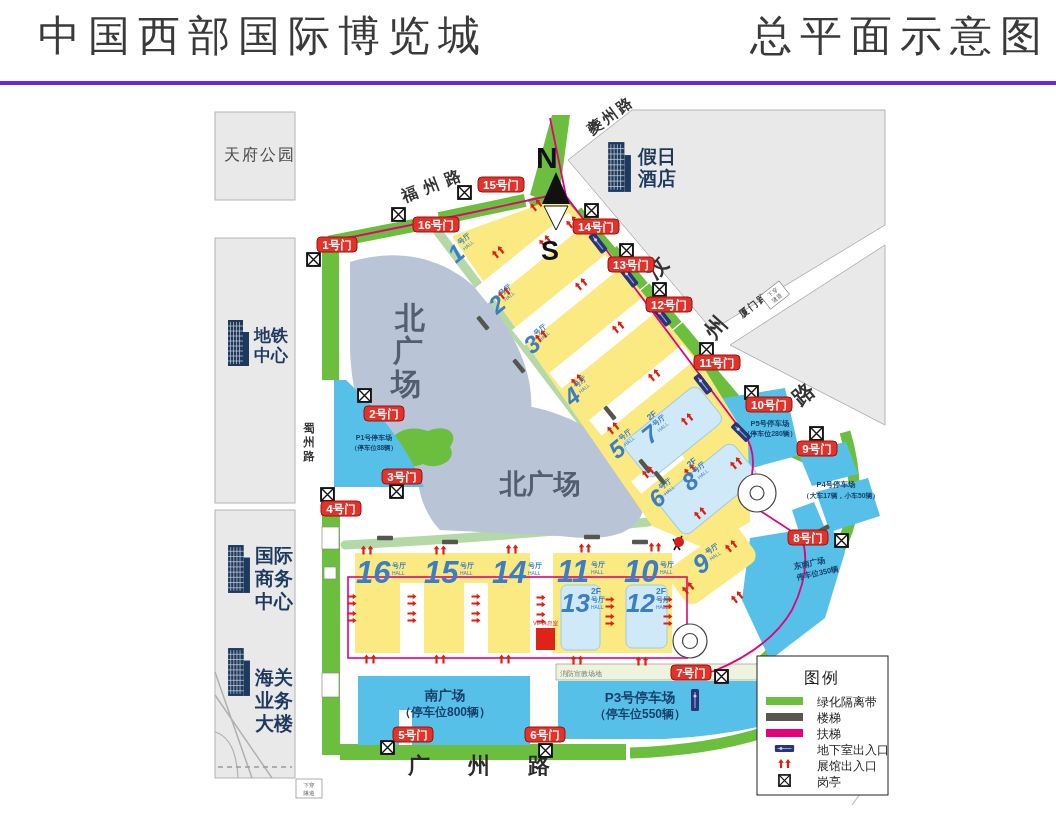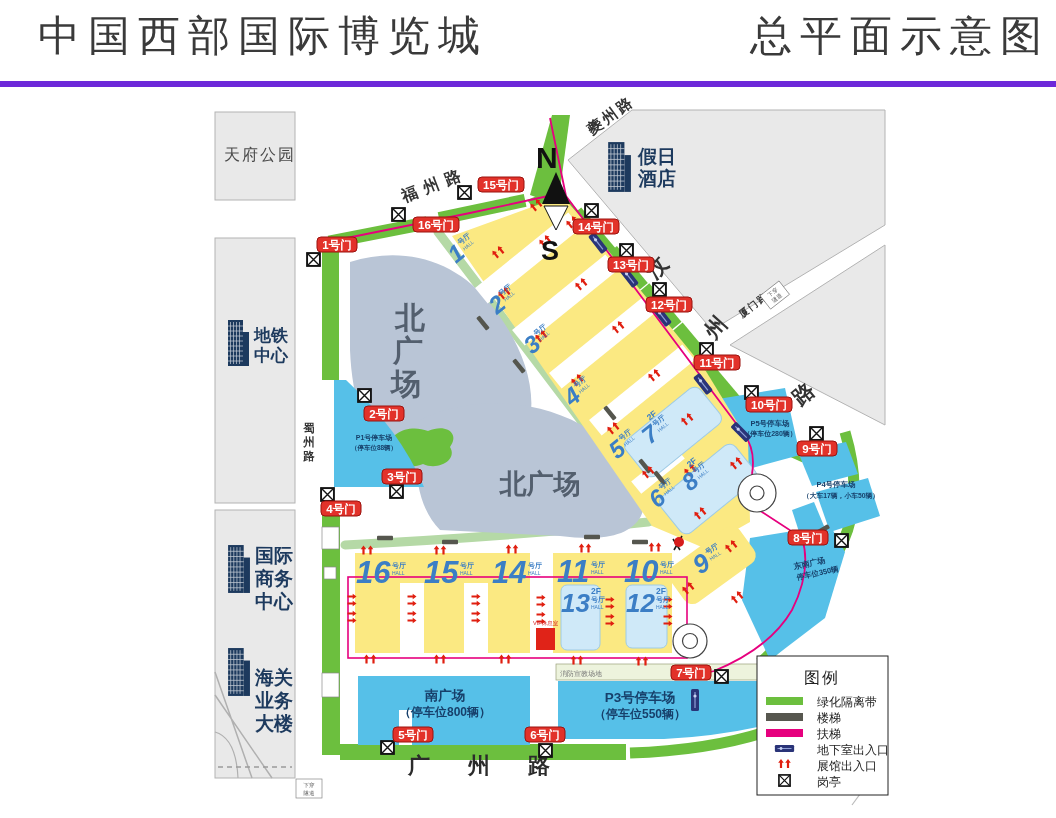--- a/index.html
+++ b/index.html
@@ -1,18 +1,18 @@
 <!DOCTYPE html>
 <html><head>
 <meta charset="utf-8">
 <style>
   html,body{margin:0;padding:0;background:#fff;}
   #page{position:relative;width:1056px;height:818px;background:#fff;overflow:hidden;
         font-family:"Liberation Sans","DejaVu Sans",sans-serif;}
-  #hdr{position:absolute;top:0;left:0;width:1056px;height:81px;border-bottom:6px solid #6d28d9;
+  #hdr{position:absolute;top:0;left:0;width:1056px;height:81px;border-bottom:4px solid #6d28d9;
        font-family:"Liberation Serif","DejaVu Serif",serif;color:#3a3a3a;}
   #hdr .tl{position:absolute;left:38px;top:8px;font-size:42px;letter-spacing:8px;}
   #hdr .tr{position:absolute;right:6px;top:8px;font-size:42px;letter-spacing:8px;}
   svg text{font-family:"Liberation Sans","DejaVu Sans",sans-serif;}
   .blk{fill:#e9e9e9;stroke:#b3b3b3;stroke-width:1;}
   .grn{fill:#6cbf3e;}
   .walk{stroke:#b5d9a6;stroke-width:9;fill:none;stroke-linecap:round;}
   .blue{fill:#56c0e8;}
   .plaza{fill:#b9c5d6;}
   .yell{fill:#fbe982;}

